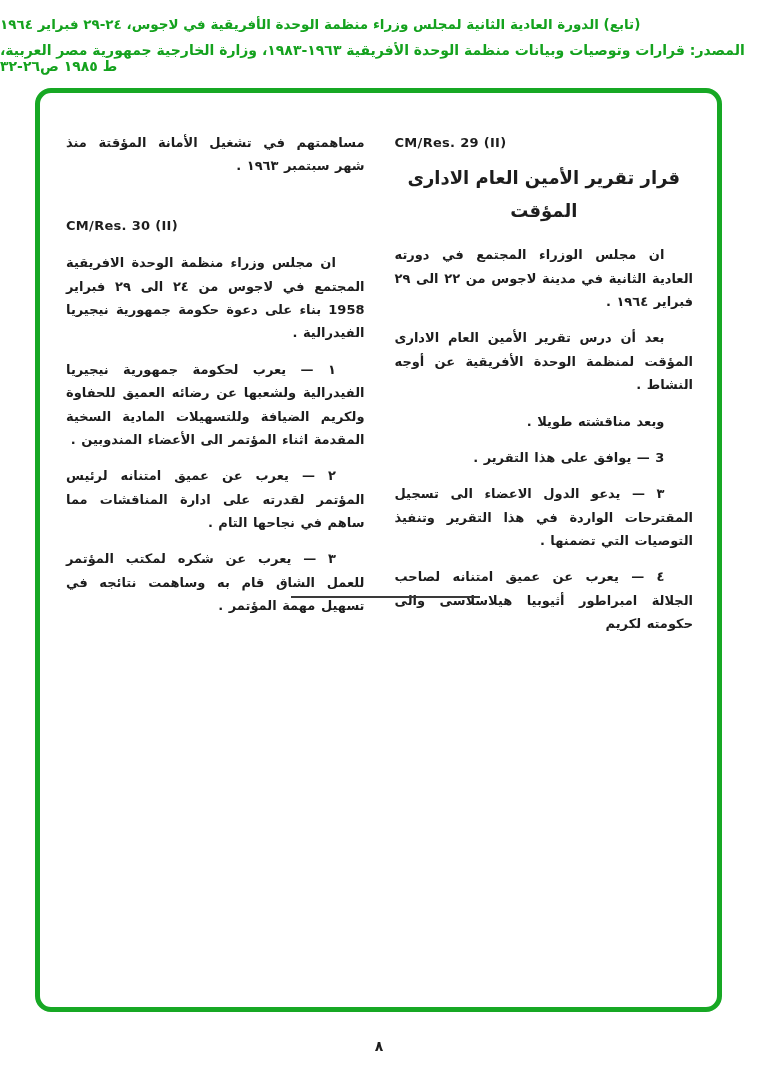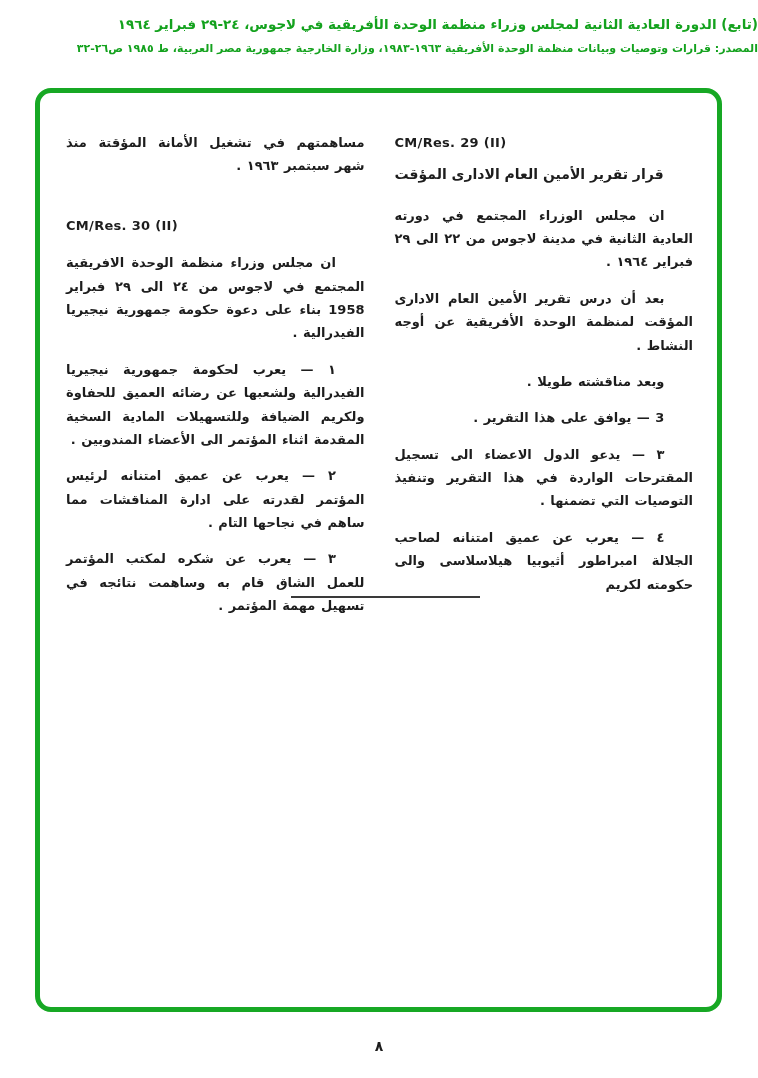--- a/index.html
+++ b/index.html
@@ -14,32 +14,32 @@
       height: 1078px;
       background: #ffffff;
       overflow: hidden;
     }
     
     .header {
       position: absolute;
       top: 16px;
       left: 0;
       width: 100%;
-      text-align: right;
+      text-align: left;
       color: #14a21e;
     }
     .header-line1 {
       font-size: 13.5px;
       font-weight: bold;
       direction: rtl;
       margin-bottom: 10px;
       letter-spacing: 0.2px;
     }
     .header-line2 {
-      font-size: 11px;
+      font-size: 14px;
       font-weight: bold;
       direction: rtl;
     }
     
     .frame {
       position: absolute;
       left: 35px;
       top: 88px;
       width: 687px;
       height: 924px;
@@ -63,23 +63,23 @@
     }
     .res-label {
       direction: ltr;
       text-align: left;
       font-weight: bold;
       font-size: 13px;
       letter-spacing: 0.3px;
       margin-bottom: 8px;
     }
     .res-title {
-      text-align: left;
+      text-align: center;
       font-weight: bold;
-      font-size: 14px;
+      font-size: 18px;
       margin-bottom: 16px;
     }
     .para {
       text-align: justify;
       text-indent: 2.2em;
       margin-bottom: 13px;
       word-spacing: 1px;
     }
     .para.no-indent {
       text-indent: 0;

